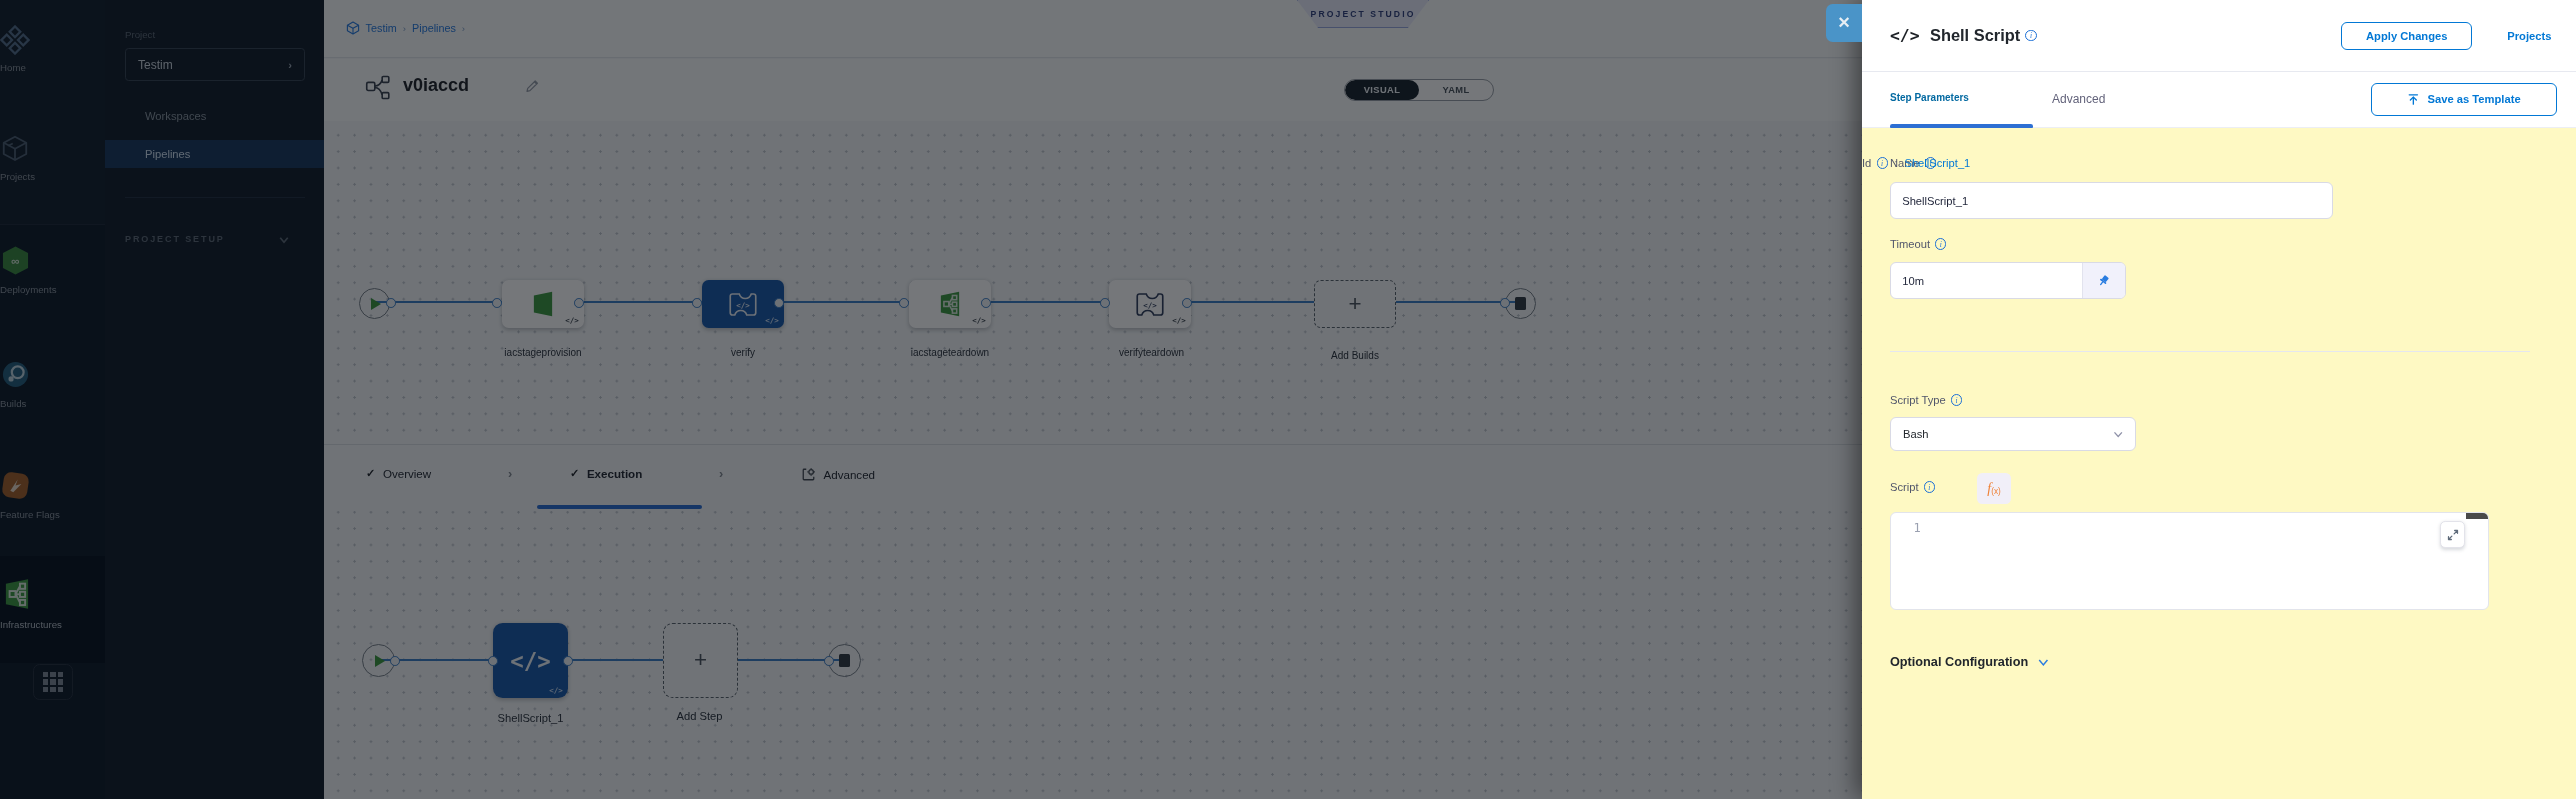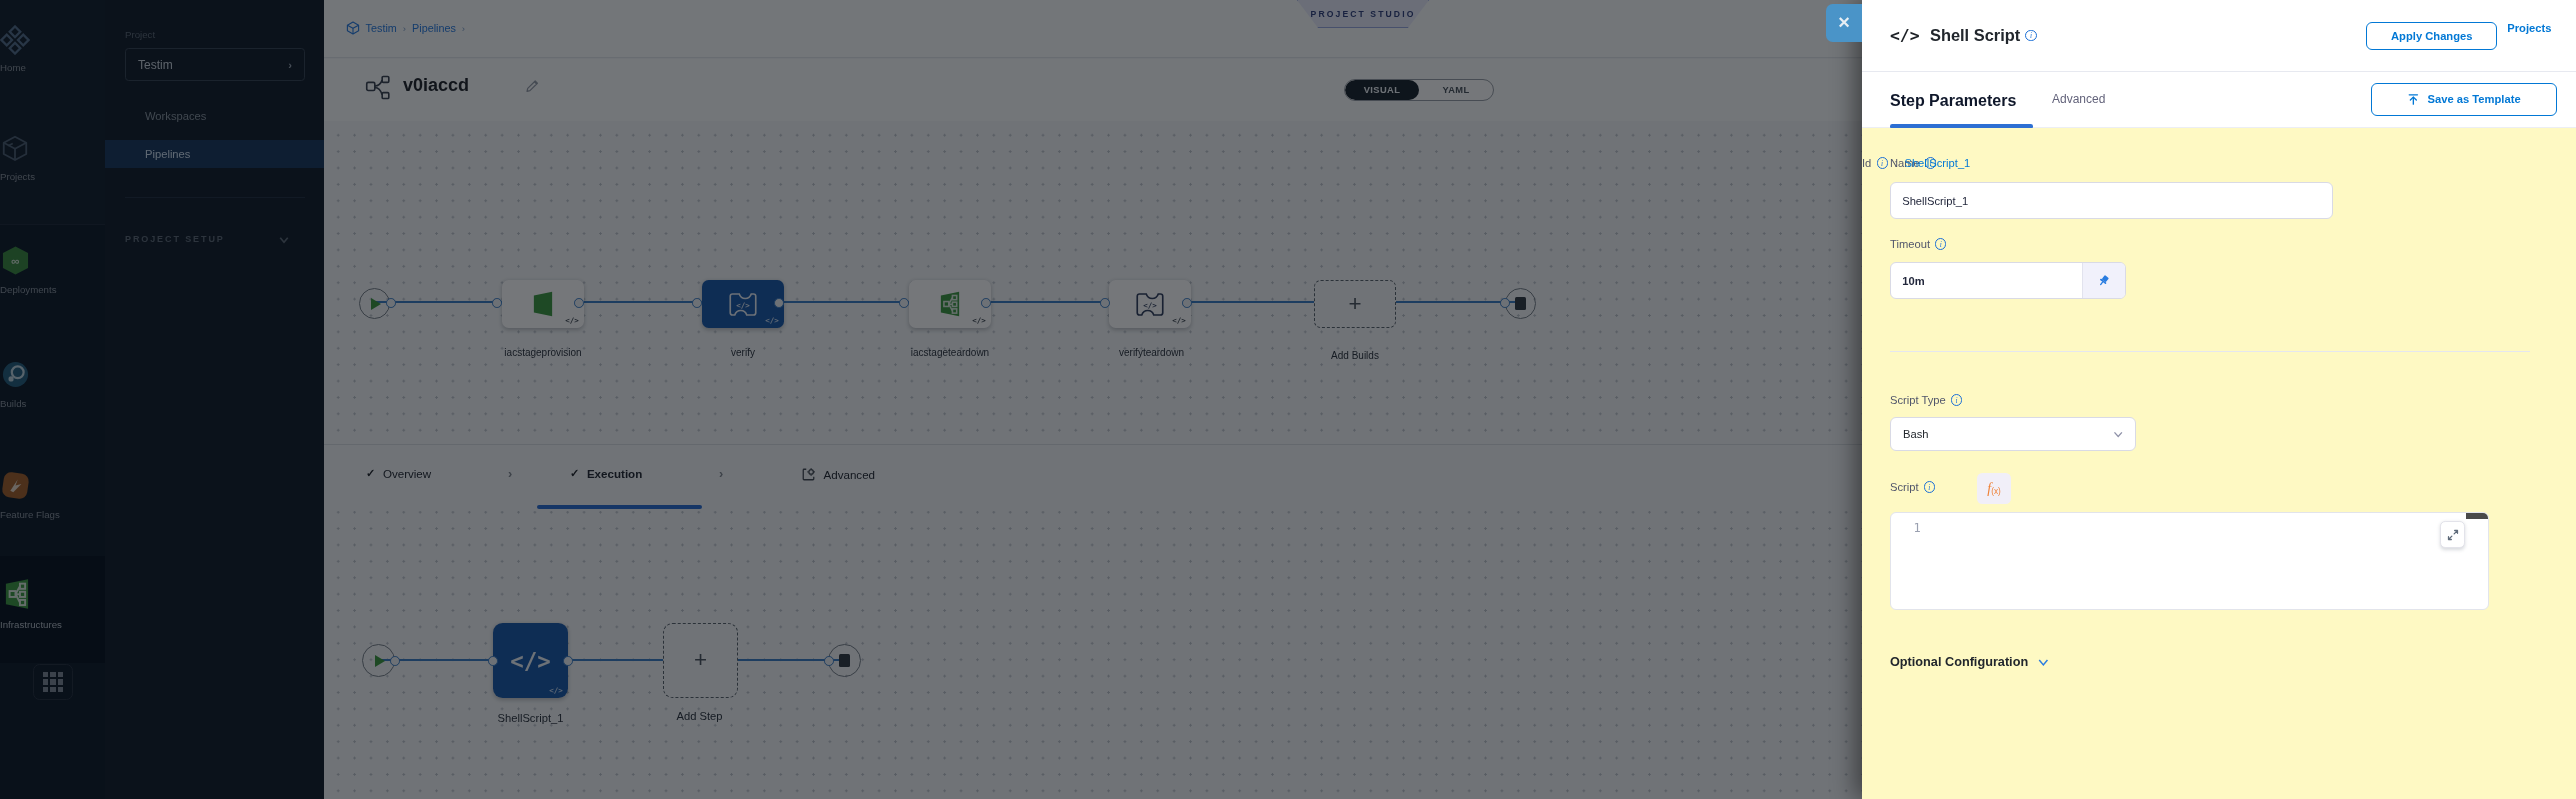--- a/index.html
+++ b/index.html
@@ -71,36 +71,36 @@
   #exec-underline { left:213px; top:60px; width:165px; height:3.7px; border-radius:2.2px; background:#2d6fd3; }
 
   
   #overlay { left:0; top:0; width:1862px; height:799px; background:rgba(3,7,12,0.55); z-index:30; pointer-events:none; }
   #drawer { left:1862px; top:0; width:714px; height:799px; background:#fff; z-index:40; box-shadow:-7.5px 0 22.4px rgba(0,0,0,0.45); }
   #drawer-close { left:-36px; top:3.7px; width:36px; height:38px; background:#4a94c8; border-radius:6.7px 0 0 6.7px; display:flex; align-items:center; justify-content:center; color:#e8eef3; font-size:15.7px; font-weight:bold; }
   #drawer-header { left:0; top:0; width:714px; height:72px; border-bottom:0.7px solid #e7e9f0; display:flex; align-items:center; padding:0 24.6px 0 28px; background:#fff; }
   #panel-code-glyph { font-family:"DejaVu Sans Mono",monospace; font-size:16.4px; font-weight:bold; color:#1c2025; margin-right:10.4px; }
   #panel-title { font-size:16.4px; font-weight:bold; color:#22272d; }
   .info-i { display:inline-flex; width:11.2px; height:11.2px; border:1.1px solid #1b6fd6; border-radius:50%; color:#1b6fd6; font-size:7.5px; font-style:italic; font-family:"Liberation Serif",serif; align-items:center; justify-content:center; margin-left:5.2px; vertical-align:1.5px; }
-  #hdr-actions { margin-left:auto; display:flex; align-items:flex-start; gap:10px; }
+  #hdr-actions { margin-left:auto; display:flex; align-items:center; gap:35px; }
   .btn-outline { border:1.1px solid #0278d5; border-radius:6px; color:#0278d5; font-size:11.2px; font-weight:bold; display:flex; align-items:center; justify-content:center; background:#fff; }
   #apply-btn { width:131px; height:28px; }
   #discard-link { color:#0278d5; font-size:11.2px; font-weight:bold; }
   #drawer-tabbar { left:0; top:73px; width:714px; height:55px; background:#fff; border-bottom:0.7px solid #eceef4; }
-  #tab-step-params { left:28px; top:18.6px; font-size:16px; font-weight:bold; color:#0f172a; }
+  #tab-step-params { left:28px; top:18.6px; font-size:10px; font-weight:bold; color:#0369a1; }
   #tab-advanced { left:190px; top:18.6px; font-size:12px; color:#63637b; }
   #save-template-btn { left:509px; top:9.7px; width:186px; height:33px; gap:7.5px; }
   #sp-underline { left:28px; top:51px; width:143px; height:4.5px; border-radius:2.2px; background:#2d6fd3; }
   #drawer-body { left:0; top:128px; width:714px; height:671px; background:#fef9c3; }
   .fld-label { position:absolute; font-size:11.2px; color:#51566b; }
   .txt-input { position:absolute; border:0.7px solid #d9dae5; border-radius:6px; background:#fff; font-size:11.2px; color:#23283c; padding:0 11.2px; font-family:"Liberation Sans",sans-serif; outline:none; }
   #id-row { position:absolute; left:0; top:29px; width:471px; text-align:left; font-size:11.2px; color:#51566b; }
   #id-row a { color:#0278d5; text-decoration:none; }
   #timeout-group { position:absolute; left:28px; top:134px; width:236px; height:37px; border:0.7px solid #d9dae5; border-radius:6px; background:#fff; display:flex; overflow:hidden; }
-  #timeout-input { border:none; flex:1; font-size:11.2px; color:#23283c; padding:0 11.2px; background:transparent; outline:none;font-weight:bold; }
+  #timeout-input { border:none; flex:1; font-size:11.2px; color:#23283c; padding:0 11.2px; background:transparent; outline:none; }
   #timeout-addon { width:43px; background:#f1f1fb; border-left:0.7px solid #e2e3ee; display:flex; align-items:center; justify-content:center; }
   #form-divider { position:absolute; left:28px; top:223px; width:640px; height:0.7px; background:#e5e7ef; }
   #select-bash { position:absolute; left:28px; top:289px; width:246px; height:34px; border:0.7px solid #d9dae5; border-radius:6px; background:#fff; display:flex; align-items:center; padding:0 12px; font-size:11.2px; color:#22272d; }
   #fx-btn { position:absolute; left:115px; top:345px; width:34px; height:31px; background:#f1eff8; border-radius:5.2px; display:flex; align-items:center; justify-content:center; color:#ef8136; }
   #fx-btn .f { font-size:14px; font-style:italic; font-family:"Liberation Serif",serif; }
   #fx-btn .fx-sub { font-size:8.2px; margin-top:6.7px; }
   #script-editor { position:absolute; left:28px; top:384px; width:599px; height:98px; border:0.7px solid #e2e4eb; border-radius:6px; background:#fff; overflow:hidden; }
   #gutter-num { position:absolute; left:0; top:8.2px; width:52px; text-align:center; font-family:"DejaVu Sans Mono",monospace; font-size:12px; color:#9aa0b0; }
   #code-line { position:absolute; left:78px; top:6px; right:0; height:21px; background:#f4f4f4; border-left:1.5px solid #303030; display:flex; align-items:center; white-space:pre; overflow:hidden; font-family:"DejaVu Sans Mono",monospace; font-size:12.3px; }
   #code-line .kw { color:#2f6fd0; }

